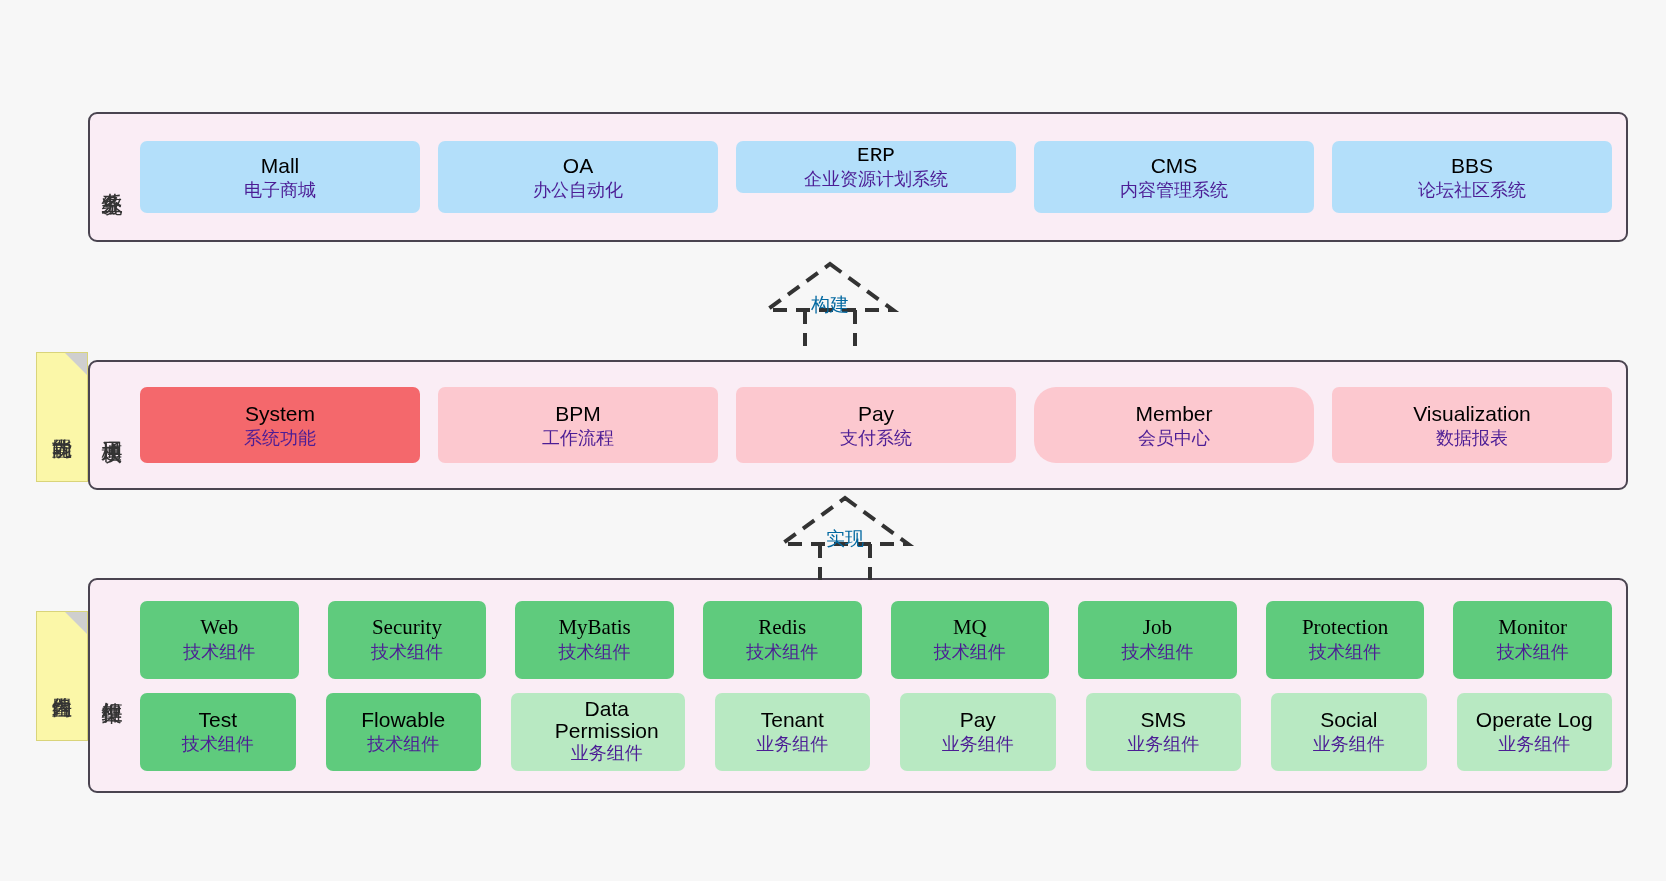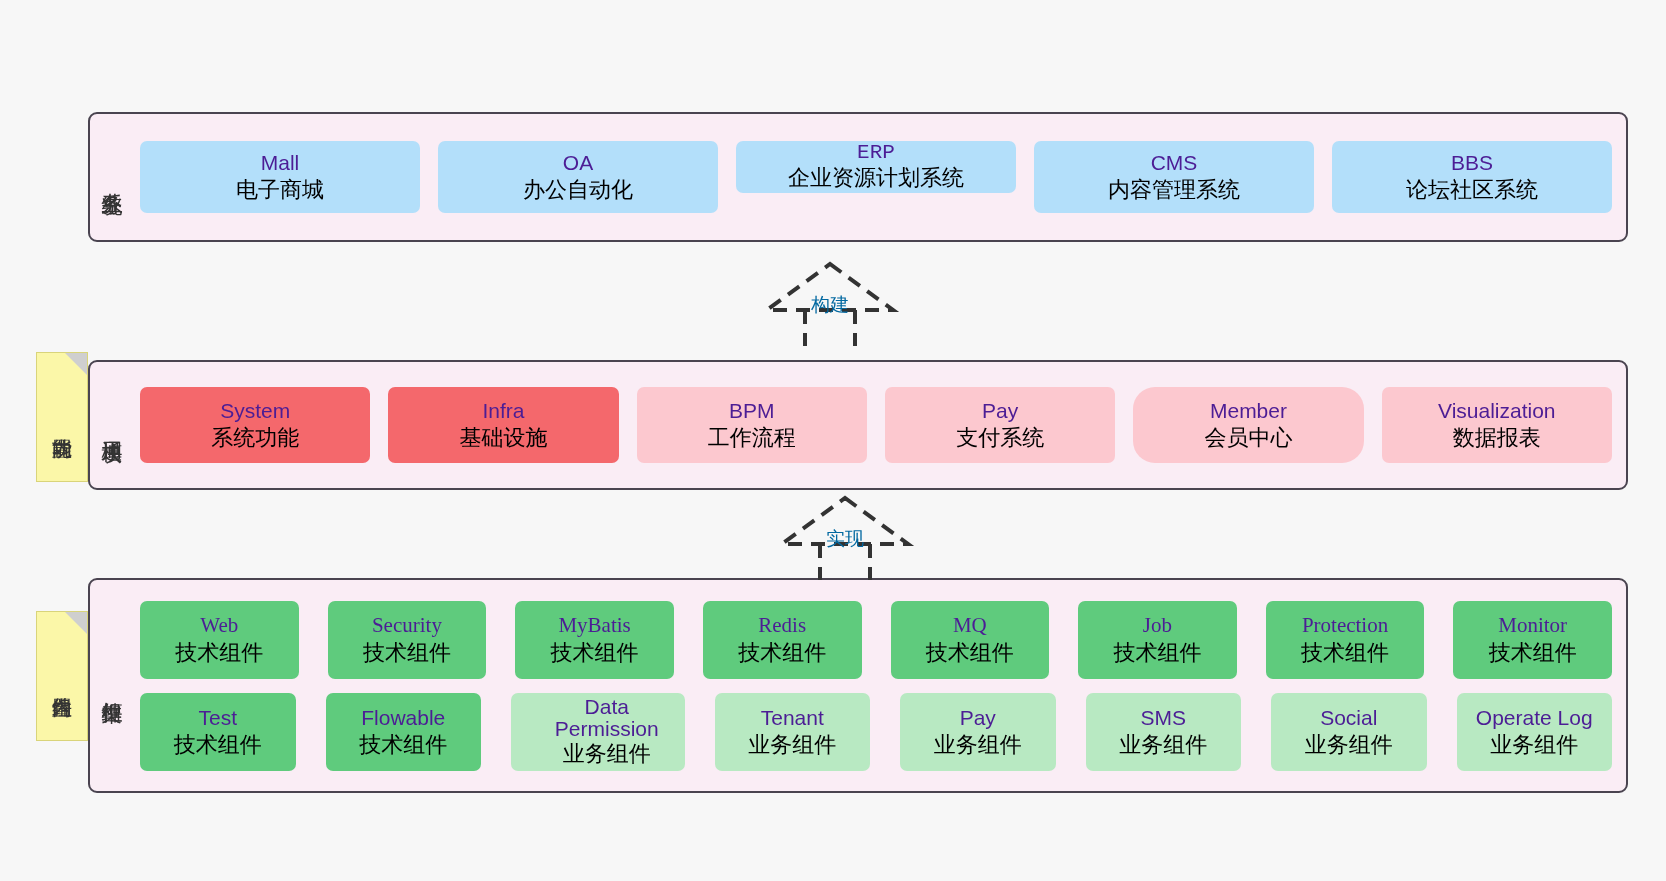--- a/index.html
+++ b/index.html
@@ -70,26 +70,26 @@
     align-items: center;
     justify-content: center;
     text-align: center;
     box-sizing: border-box;
     padding: 6px 8px;
     user-select: none;
   }
   .card .t1 {
     font-size: 21px;
     line-height: 1.22;
+    color: #000000;
+  }
+  .card .t2 {
+    font-size: 18px;
+    line-height: 1.25;
     color: #4c1d95;
-  }
-  .card .t2 {
-    font-size: 22px;
-    line-height: 1.25;
-    color: #000000;
   }
 
   
   .c-blue       { background: #b3dffa; }
   .c-red        { background: #f4686c; }
   .c-pink       { background: #fcc8cf; }
   .c-green      { background: #5fcb7d; }
   .c-lightgreen { background: #b8e9c2; }
 
   
@@ -187,24 +187,20 @@
   </div>
 
   <div class="layer" id="layer-general" style="left:88px; top:360px; width:1540px; height:130px;justify-content:center;">
     <div class="layer-title">通用模块</div>
     <div class="layer-body">
       <div class="card-row">
         <div class="card c-red" style="height: 76px; background: rgb(244, 104, 108);">
           <span class="t1">System</span>
           <span class="t2">系统功能</span>
         </div>
-        <div class="card c-red" style="height: 76px; background: rgb(244, 104, 108);">
-          <span class="t1">Infra</span>
-          <span class="t2">基础设施</span>
-        </div>
         <div class="card c-pink" style="height: 76px; background: rgb(252, 200, 207);">
           <span class="t1">BPM</span>
           <span class="t2">工作流程</span>
         </div>
         <div class="card c-pink" style="height: 76px; background: rgb(252, 200, 207);">
           <span class="t1">Pay</span>
           <span class="t2">支付系统</span>
         </div>
         <div class="card c-pink" style="height: 76px; background: rgb(252, 200, 207); border-radius: 22px;">
           <span class="t1">Member</span>

